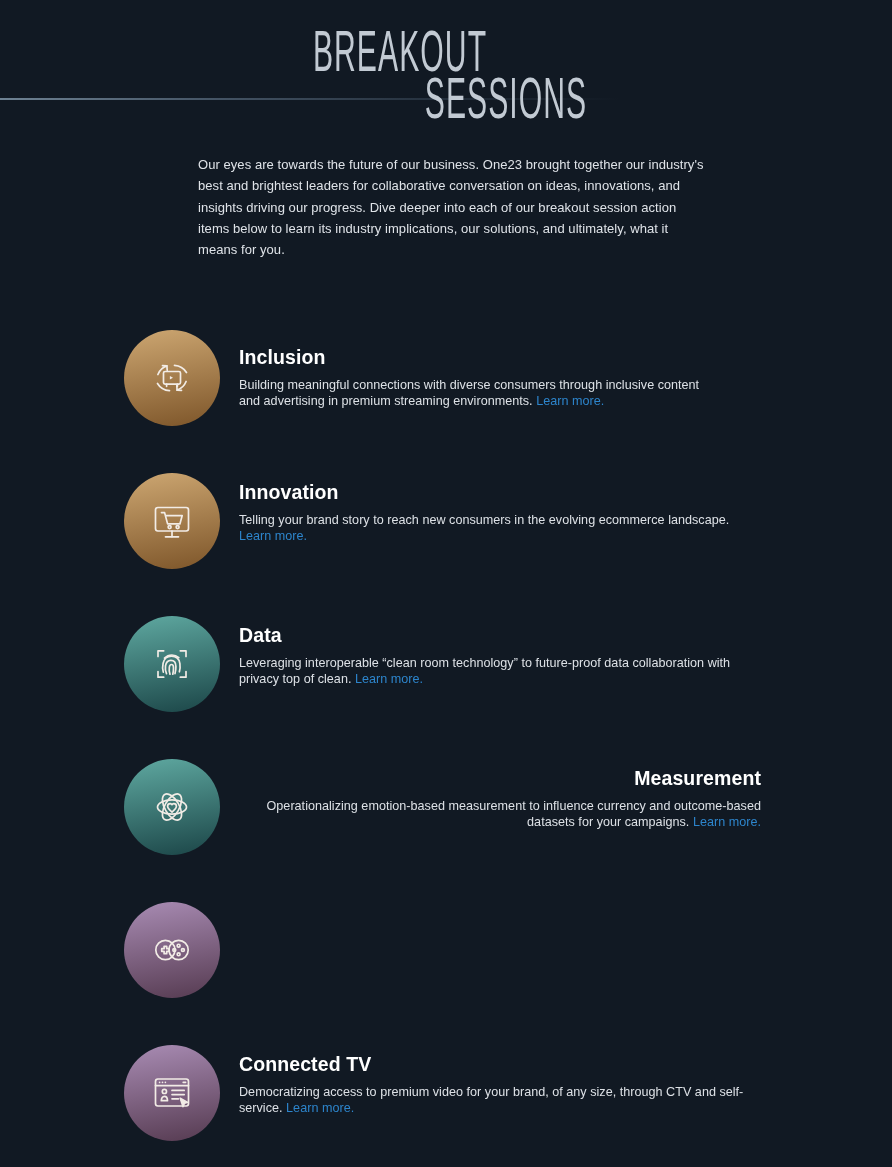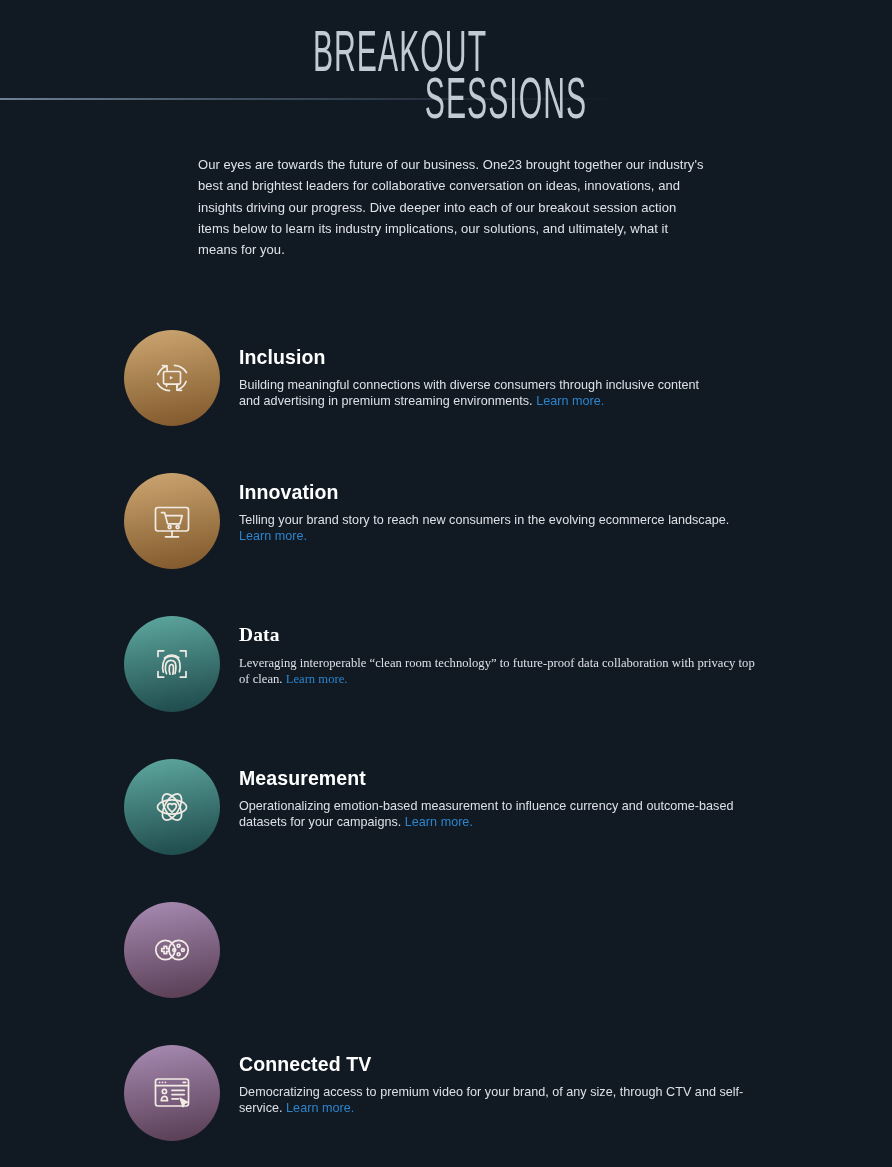--- a/index.html
+++ b/index.html
@@ -139,22 +139,22 @@
 
   .learn-link {
     color: #2d85cc;
     text-decoration: none;
     cursor: pointer;
   }
 
   
   .card-body.w1 { width: 468px; margin-top: 8px; }
   .card-body.w2 { width: 505px; }
-  .card-body.w3 { width: 520px; font-family: Liberation Serif, serif; }
-  .card-body.w4 { width: 522px; }
+  .card-body.w3 { width: 520px; }
+  .card-body.w4 { width: 522px; text-align: right; }
   .card-body.w5 { width: 496px; }
   .card-body.w6 { width: 521px; }
 </style>
 </head>
 <body style="background: rgb(17, 25, 35);">
 
 <div class="header">
   <div class="header-rule"></div>
   <div class="title-block">
     <div class="title-line title-line-1">Breakout</div>

